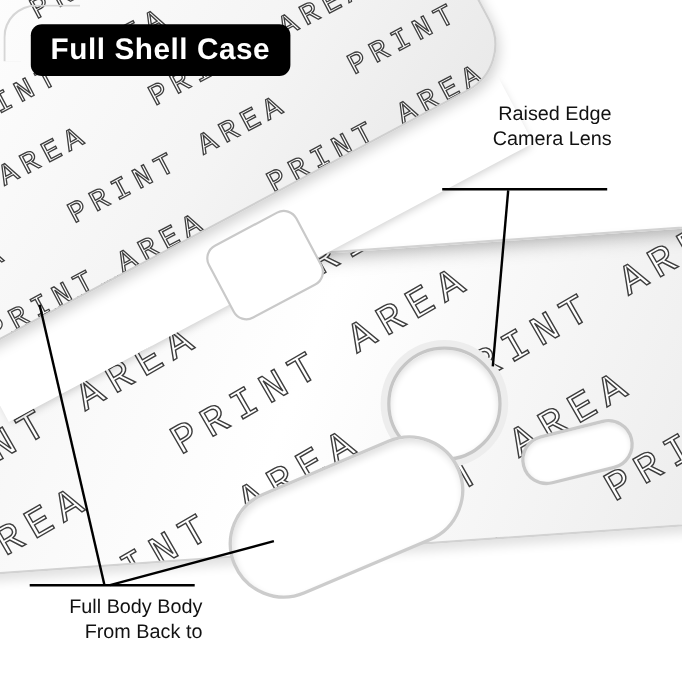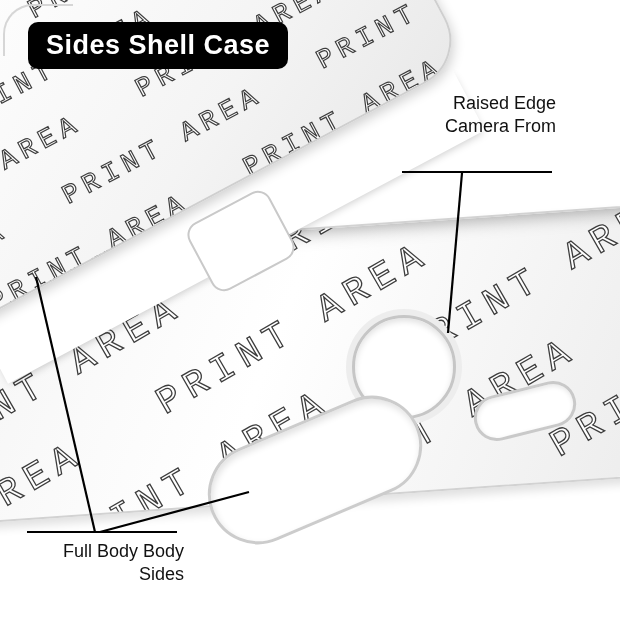--- a/index.html
+++ b/index.html
@@ -178,25 +178,25 @@
   <svg class="leader-svg" viewBox="0 0 620 620">
     <line x1="402" y1="172" x2="552" y2="172" stroke="#000" stroke-width="2.2"></line>
     <line x1="462" y1="173" x2="448" y2="333" stroke="#000" stroke-width="2.2"></line>
     <line x1="27" y1="532" x2="177" y2="532" stroke="#000" stroke-width="2.2"></line>
     <line x1="95" y1="532" x2="36" y2="277" stroke="#000" stroke-width="2.2"></line>
     <line x1="100" y1="532" x2="249" y2="492" stroke="#000" stroke-width="2.2"></line>
   </svg>
 
   <div class="label label-camera">
     <span>Raised Edge</span>
-    <span>Camera From</span>
+    <span>Camera Lens</span>
   </div>
 
   <div class="label label-fullbody">
     <span>Full Body Body</span>
-    <span>Sides</span>
-  </div>
-
-  <div class="badge">Sides Shell Case</div>
+    <span>From Back to</span>
+  </div>
+
+  <div class="badge">Full Shell Case</div>
 
   <div class="corner-arc"></div>
 
 </div>
 
 </body></html>

